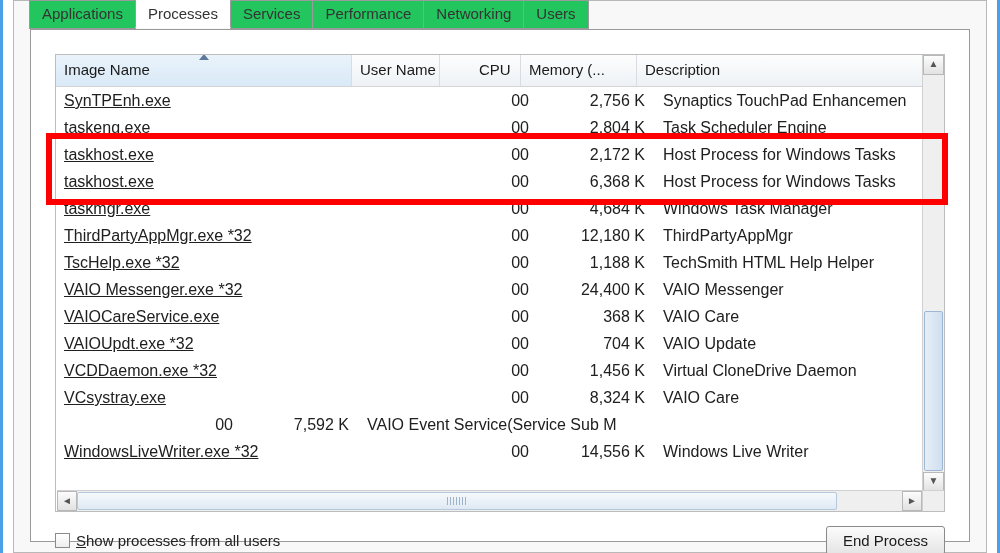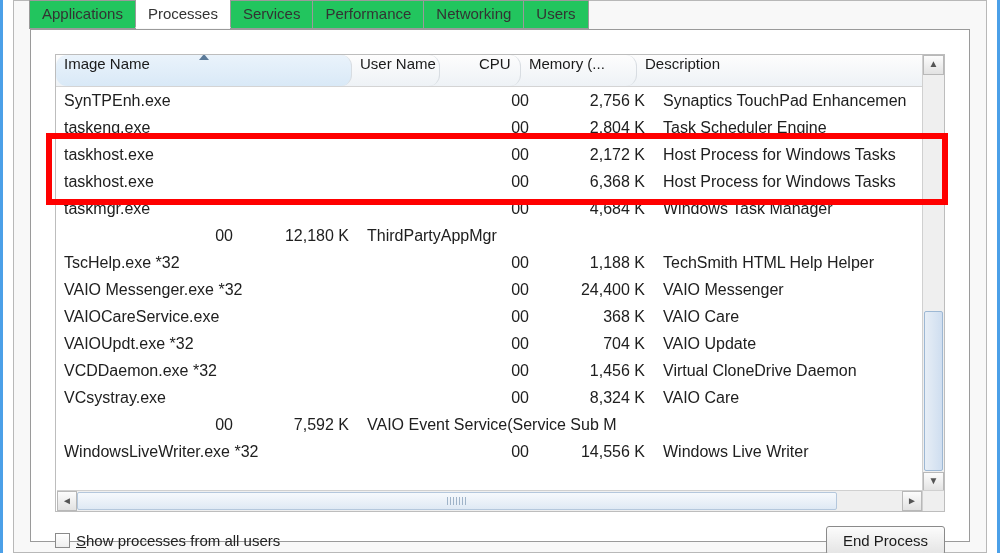--- a/index.html
+++ b/index.html
@@ -70,27 +70,26 @@
       height: 458px;
     }
     .table-header {
       display: flex;
       height: 32px;
       background: linear-gradient(#fdfdfd, #eef2f6);
       border-bottom: 1px solid #d4d4d4;
     }
     .th {
       border-right: 1px solid #d8dde2;
-      padding: 0 8px 0 8px;
+      padding: 6px 8px 0 8px;
       font-size: 15px;
       color: #1a1a1a;
       overflow: hidden;
       white-space: nowrap;
       position: relative;
-      border-radius: 11px;
     }
     .th.sort {
       background: linear-gradient(#eaf3fb, #d9e9f7);
     }
     .sort-arrow {
       position: absolute;
       top: -1px;
       left: 50%;
       transform: translateX(-50%);
       width: 0; height: 0;
@@ -114,21 +113,21 @@
       line-height: 27px;
       font-size: 16px;
       color: #202020;
       white-space: nowrap;
     }
     .td {
       padding: 0 8px;
       overflow: hidden;
     }
     .td.num { text-align: right; padding-right: 10px; }
-    .td.col-name { width: 296px; }
+    .td.col-name { width: 296px; text-decoration: underline; }
     .td.col-user { width: 106px; }
     .td.col-cpu  { width: 50px; }
     .td.col-mem  { width: 116px; }
     .td.col-desc { flex: 1; }
 
     .vscroll {
       position: absolute;
       right: 0;
       top: 0;
       bottom: 19px;
@@ -274,20 +273,21 @@
               <div class="td col-desc">Host Process for Windows Tasks</div>
             </div>
             <div class="row">
               <div class="td col-name">taskmgr.exe</div>
               <div class="td col-user"></div>
               <div class="td col-cpu num">00</div>
               <div class="td col-mem num">4,684 K</div>
               <div class="td col-desc">Windows Task Manager</div>
             </div>
             <div class="row">
+              <div class="td col-name">ThirdPartyAppMgr.exe *32</div>
               <div class="td col-user"></div>
               <div class="td col-cpu num">00</div>
               <div class="td col-mem num">12,180 K</div>
               <div class="td col-desc">ThirdPartyAppMgr</div>
             </div>
             <div class="row">
               <div class="td col-name">TscHelp.exe *32</div>
               <div class="td col-user"></div>
               <div class="td col-cpu num">00</div>
               <div class="td col-mem num">1,188 K</div>

